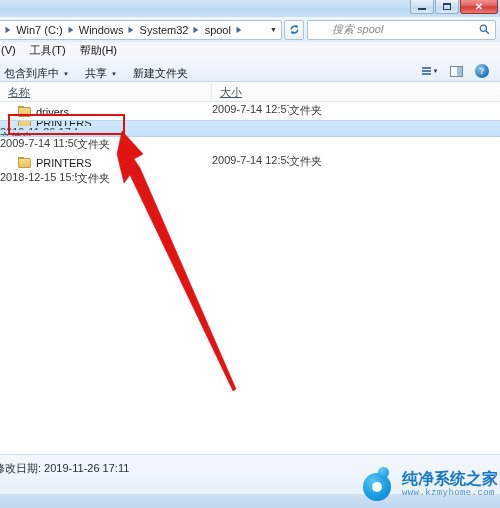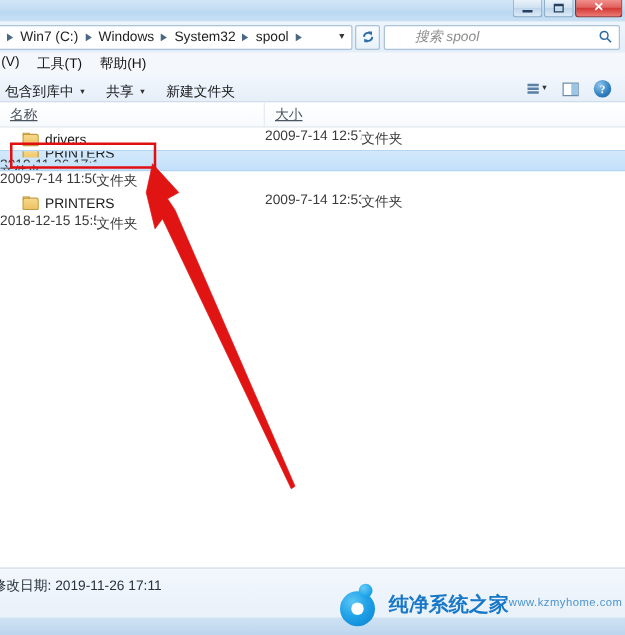--- a/index.html
+++ b/index.html
@@ -363,34 +363,34 @@
     border-radius: 50%;
     background: #ffffff;
   }
   .wm-logo .head {
     position: absolute;
     left: 16px; top: 1px;
     width: 11px; height: 11px;
     border-radius: 50%;
     background: radial-gradient(circle at 35% 30%, #66cdf7 0%, #1ba0e8 70%, #0c82d2 100%);
   }
-  .wm-text { display: flex; line-height: 1; }
+  .wm-text { display: flex; flex-direction: column; line-height: 1; }
   .wm-title {
     font-size: 16px;
     font-weight: bold;
     color: #1878c8;
     letter-spacing: 0px;
     font-family: "DejaVu Sans", sans-serif;
   }
   .wm-url {
     font-size: 9px;
     color: #4a93d0;
     letter-spacing: 0.4px;
     margin-top: 2px;
-    font-family: Liberation Sans, sans-serif;
+    font-family: Liberation Mono, monospace;
   }
 </style>
 </head>
 <body>
 
 <div id="window">
 
   <div class="titlebar">
     <div class="winbtns">
       <div class="winbtn">

